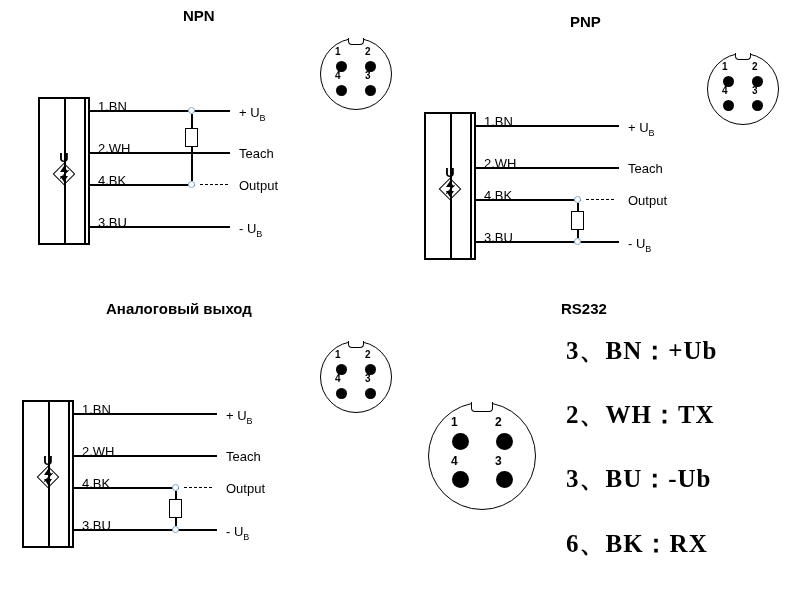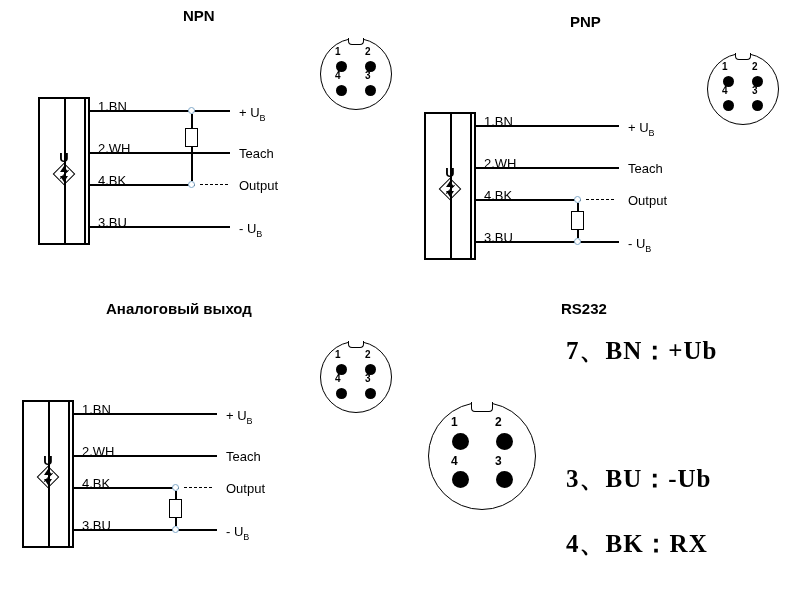--- a/index.html
+++ b/index.html
@@ -328,17 +328,18 @@
     <div class="pin" style="left:23px; top:30px;"></div>
     <div class="pin" style="left:67px; top:30px;"></div>
     <div class="pin" style="left:23px; top:68px;"></div>
     <div class="pin" style="left:67px; top:68px;"></div>
     <div class="pinnum" style="left:22px; top:12px;">1</div>
     <div class="pinnum" style="left:66px; top:12px;">2</div>
     <div class="pinnum" style="left:22px; top:51px;">4</div>
     <div class="pinnum" style="left:66px; top:51px;">3</div>
   </div>
 
-  <div class="rs-line" style="left:566px; top:334px;">7、BN：+Ub</div>
+  <div class="rs-line" style="left:566px; top:334px;">3、BN：+Ub</div>
+  <div class="rs-line" style="left:566px; top:398px;">2、WH：TX</div>
   <div class="rs-line" style="left:566px; top:462px;text-align:right;">3、BU：-Ub</div>
-  <div class="rs-line" style="left:566px; top:527px;">4、BK：RX</div>
+  <div class="rs-line" style="left:566px; top:527px;">6、BK：RX</div>
 
 </div>
 
 </body></html>

